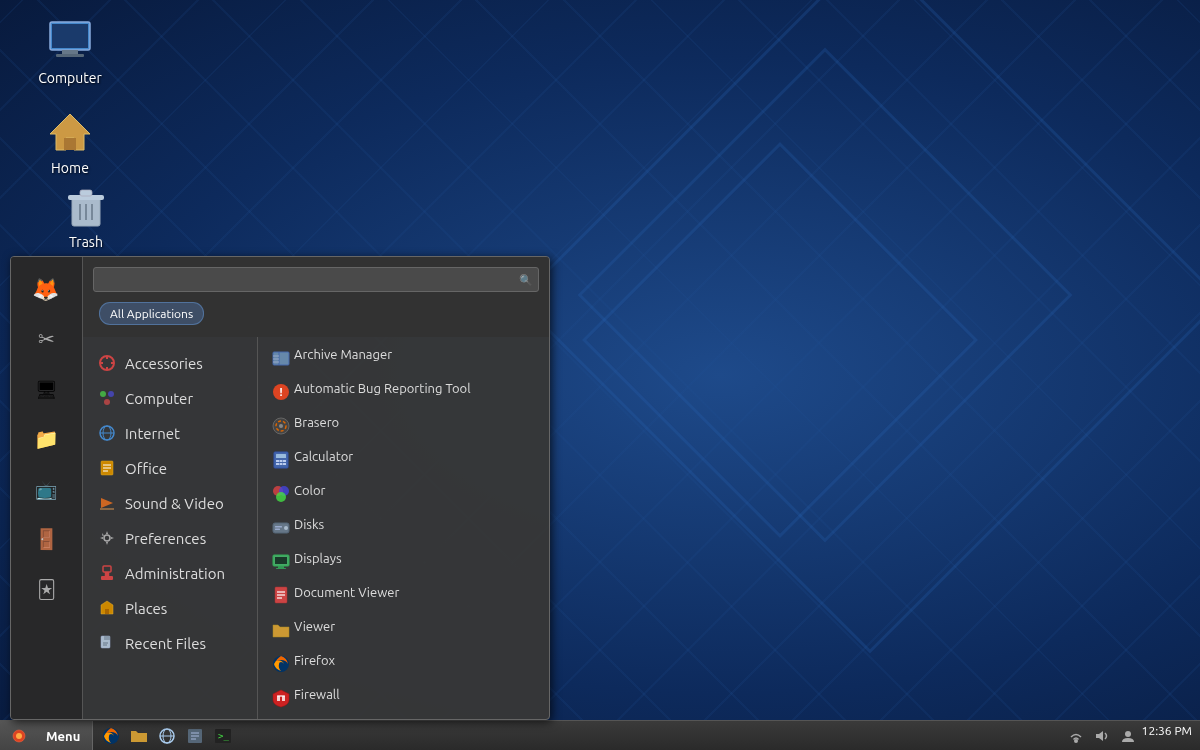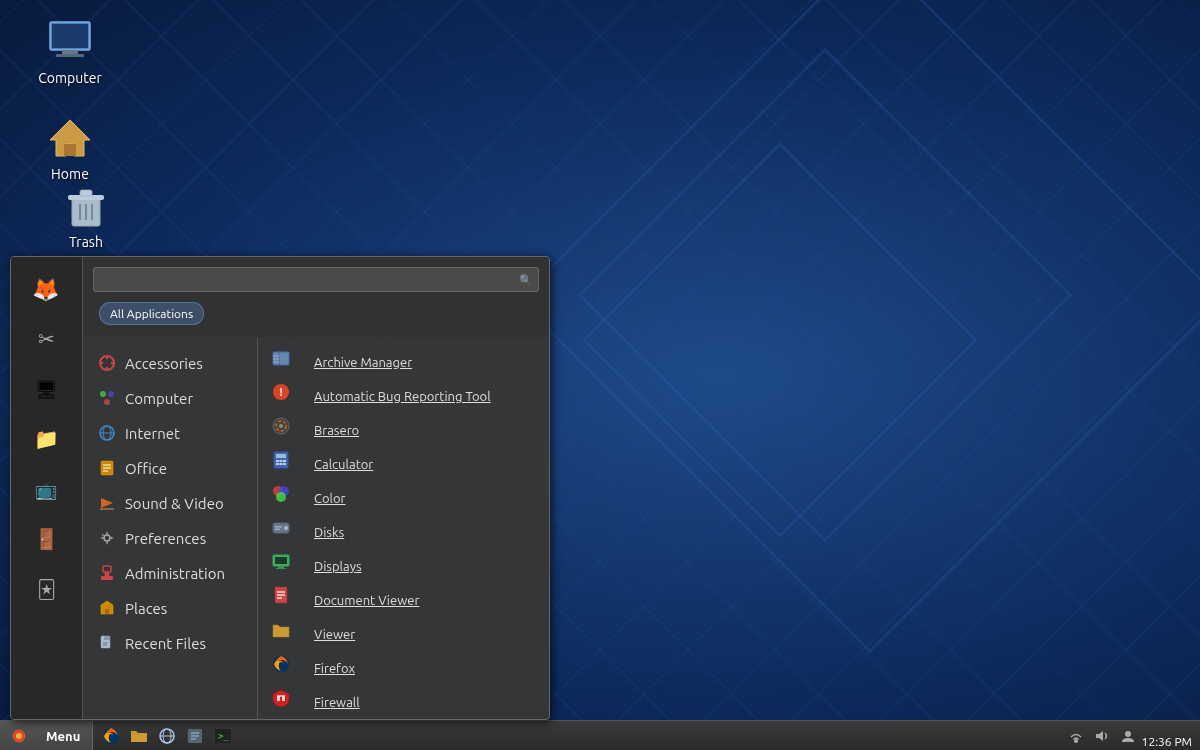--- a/index.html
+++ b/index.html
@@ -129,21 +129,21 @@
 
     .taskbar-icon {
       width: 24px; height: 24px;
       display: flex; align-items: center; justify-content: center;
       cursor: pointer;
       border-radius: 3px;
     }
 
     .taskbar-right {
       display: flex;
-      align-items: flex-end;
+      align-items: flex-start;
       gap: 2px;
       padding: 0 8px;
       color: white;
       font-size: 12px;
     }
 
     .taskbar-time {
       color: white;
       font-size: 12px;
     }
@@ -264,27 +264,26 @@
     #menu-apps::-webkit-scrollbar-track {
       background: rgba(0,0,0,0.2);
     }
     #menu-apps::-webkit-scrollbar-thumb {
       background: rgba(150,150,150,0.4);
       border-radius: 4px;
     }
 
     .app-item {
       display: flex;
-      align-items: flex-end;
-      gap: 22px;
+      align-items: flex-start;
+      gap: 2px;
       padding: 6px 12px;
       cursor: pointer;
       color: #ddd;
       font-size: 13px;
-      text-decoration: underline;
     }
 
     .app-icon {
       width: 22px; height: 22px;
       font-size: 18px;
       display: flex; align-items: center; justify-content: center;
       flex-shrink: 0;
     }
 
     
@@ -314,21 +313,21 @@
       <svg width="48" height="44" viewBox="0 0 48 44">
         <rect x="4" y="2" width="40" height="28" rx="2" fill="#4488cc" stroke="#88aadd" stroke-width="1.5"></rect>
         <rect x="6" y="4" width="36" height="24" fill="#1a3a6b"></rect>
         <rect x="16" y="30" width="16" height="4" fill="#667788"></rect>
         <rect x="10" y="34" width="28" height="3" rx="1" fill="#556677"></rect>
       </svg>
     </div>
     <span class="icon-label">Computer</span>
   </div>
 
-  <div class="desktop-icon" style="top:114px; left:30px;">
+  <div class="desktop-icon" style="top:108px; left:30px;">
     <div class="icon-img">
       <svg width="48" height="44" viewBox="0 0 48 44">
         <polygon points="24,4 4,24 10,24 10,40 20,40 20,28 28,28 28,40 38,40 38,24 44,24" fill="#cc9944" stroke="#ddbb66" stroke-width="1"></polygon>
         <rect x="18" y="28" width="12" height="12" fill="#aa7733"></rect>
       </svg>
     </div>
     <span class="icon-label">Home</span>
   </div>
 
   <div class="desktop-icon" style="top:182px; left:46px;">

